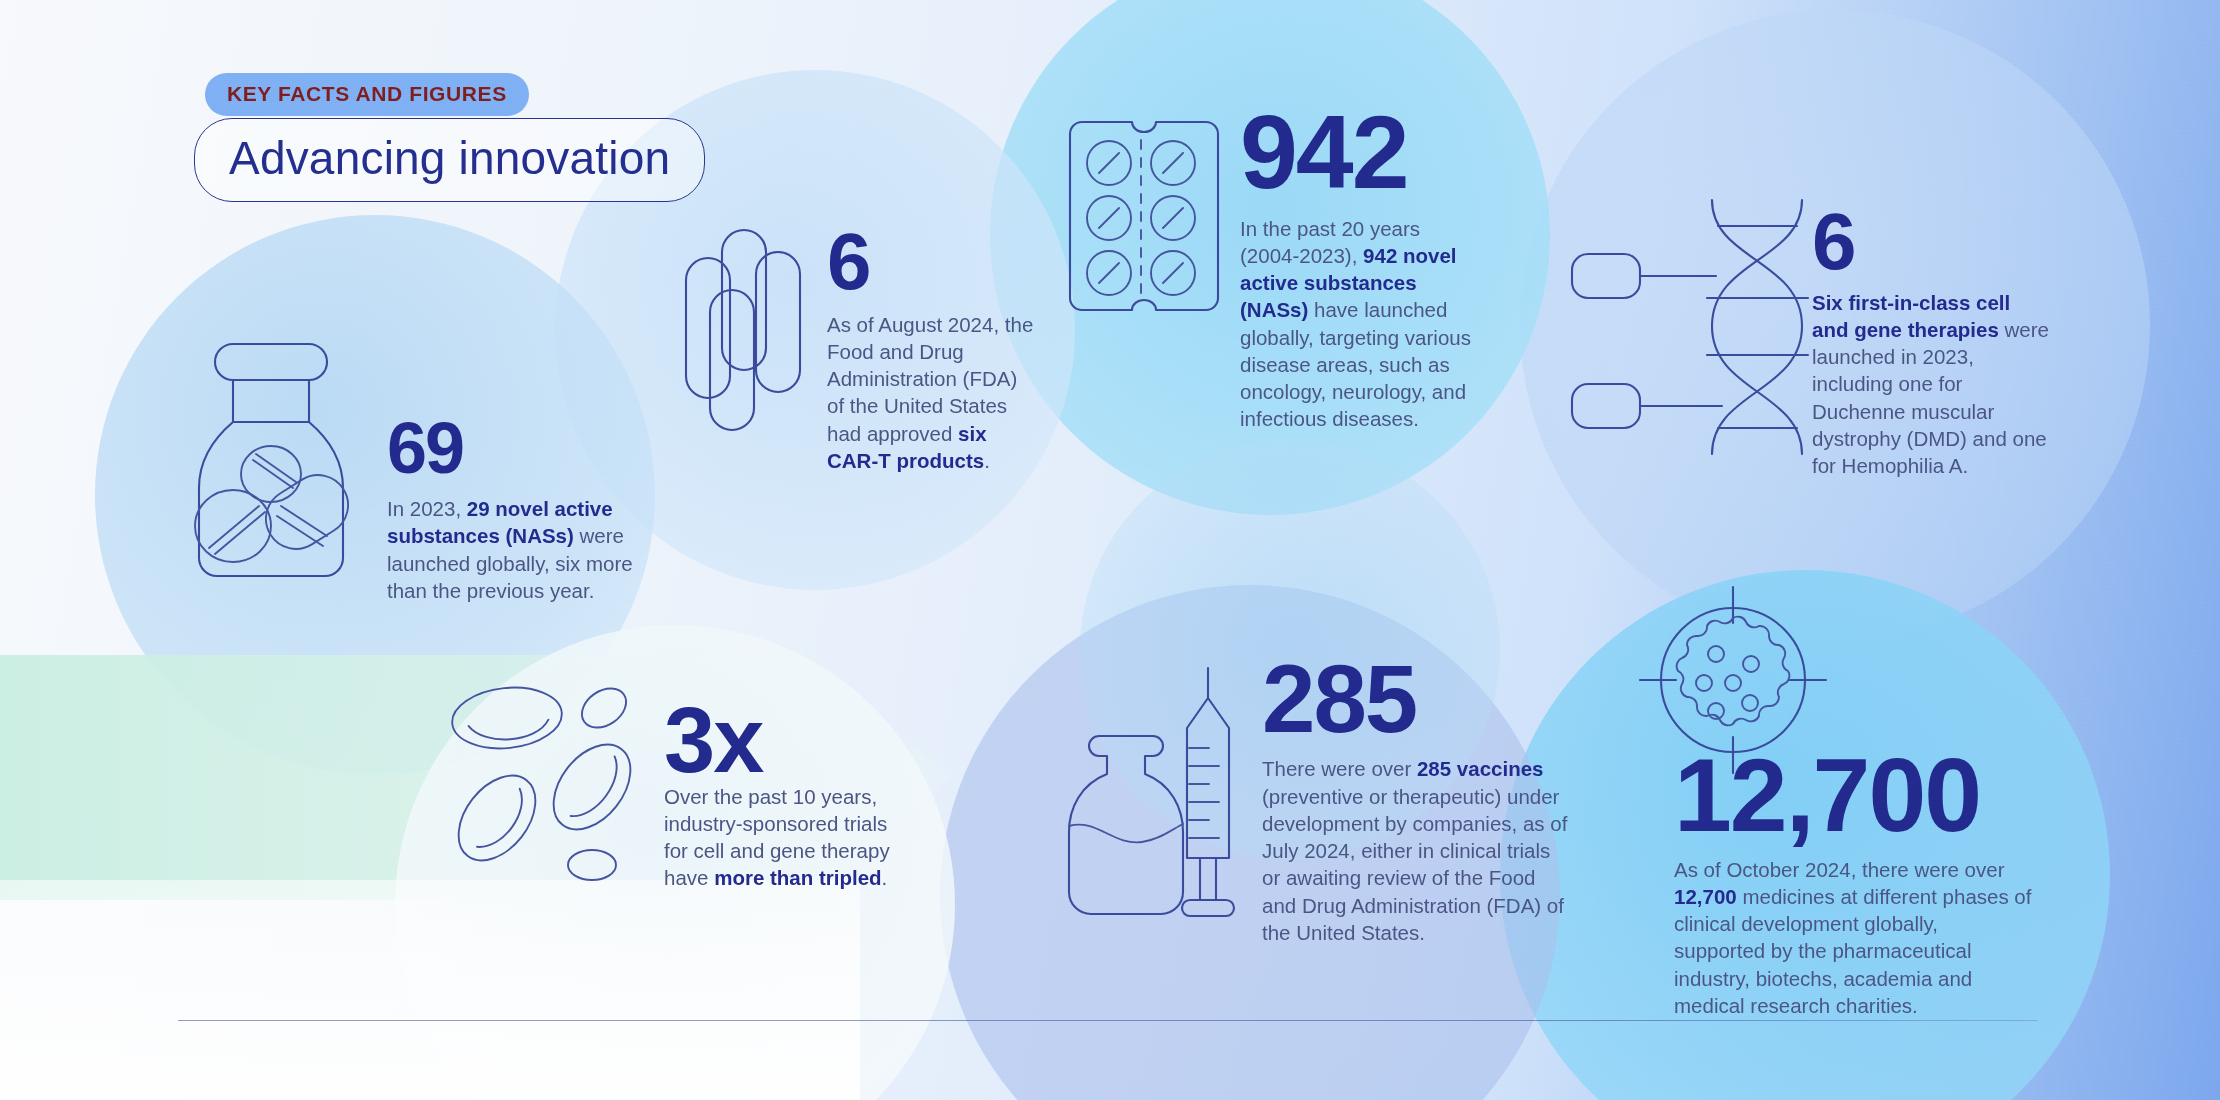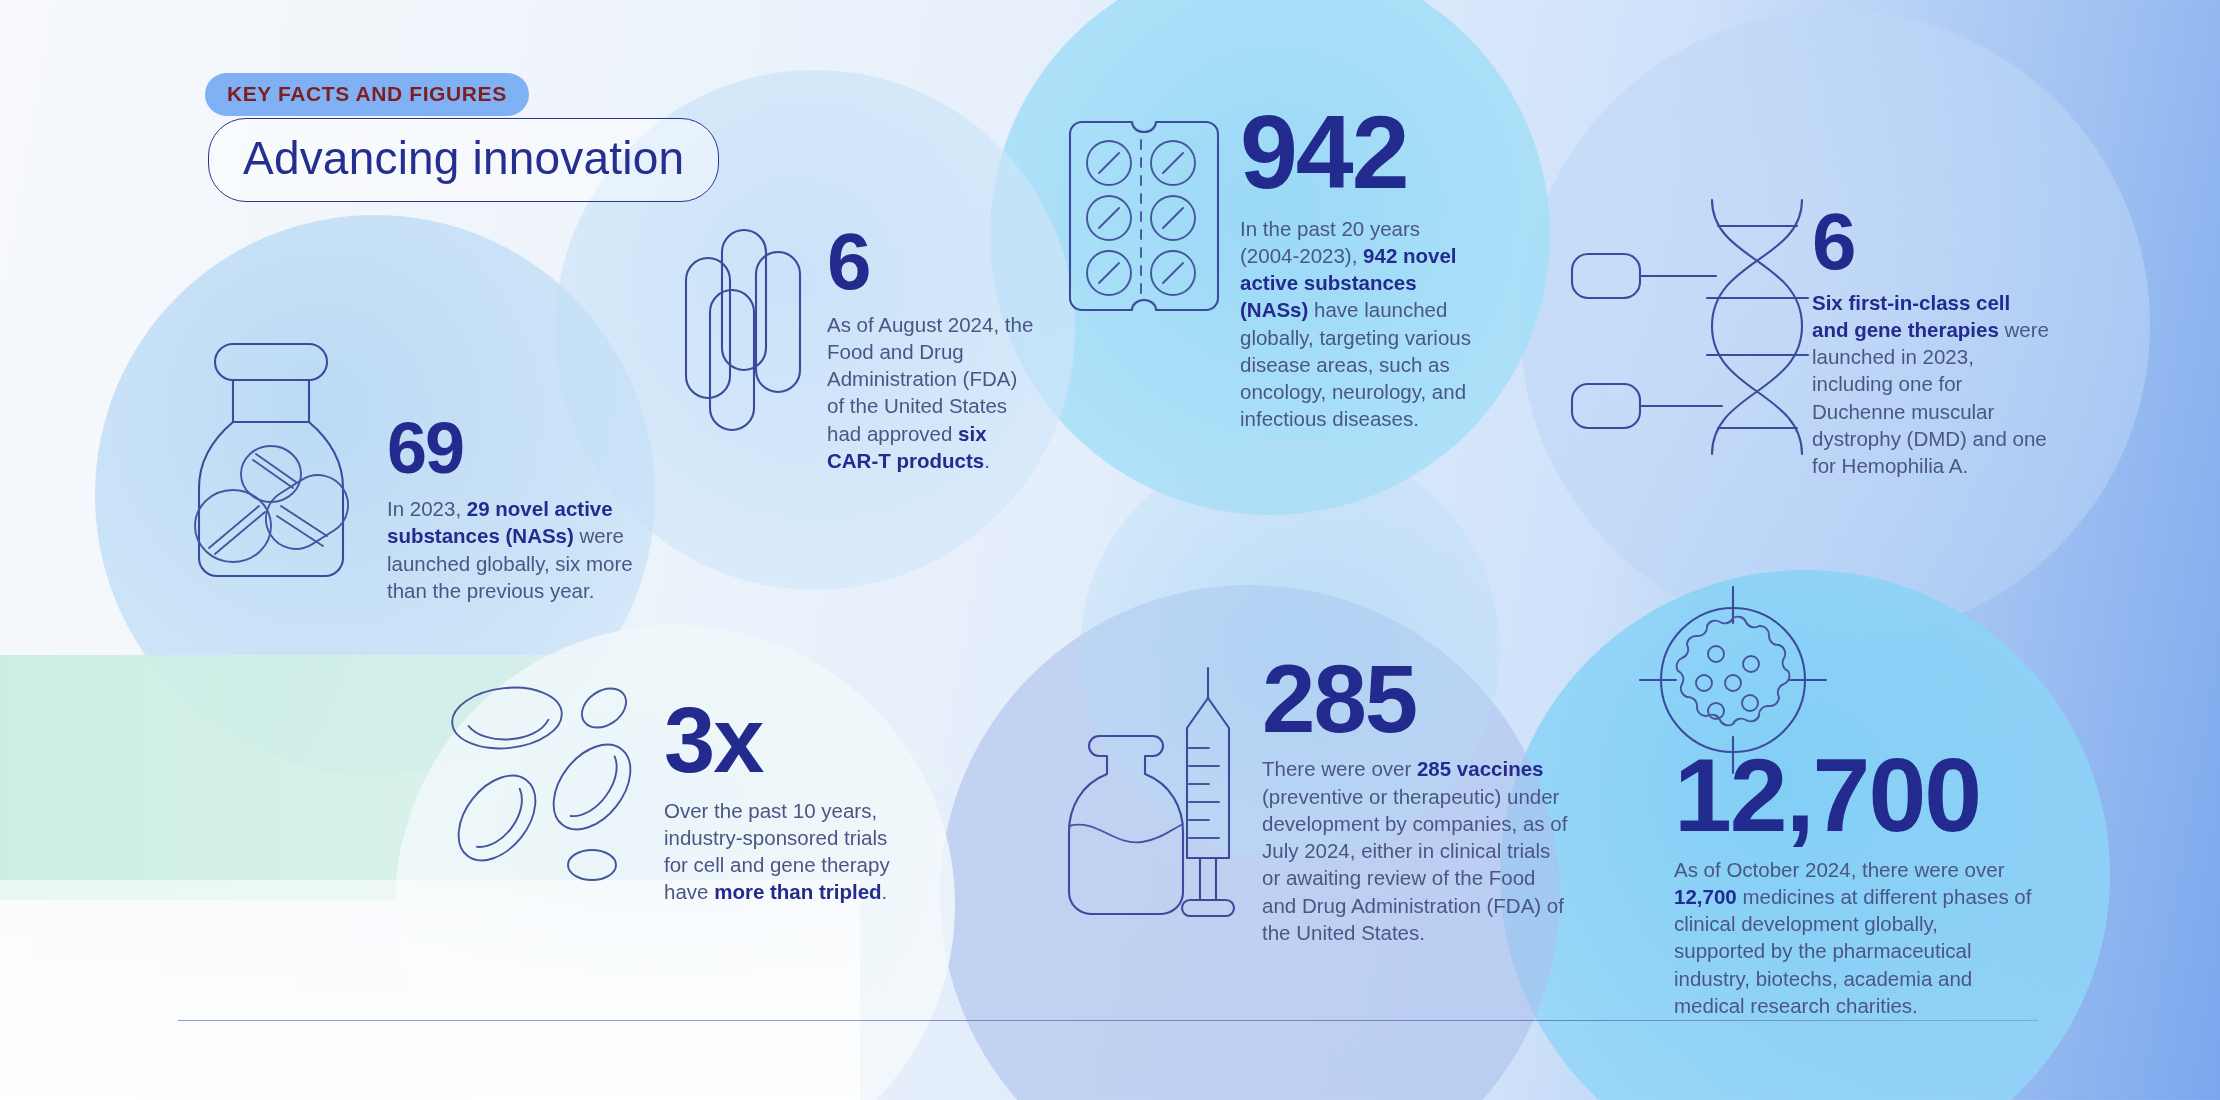--- a/index.html
+++ b/index.html
@@ -59,21 +59,21 @@
   }
 
   
   .kicker {
     position:absolute; left:205px; top:73px;
     background:#7fb0f5; color:#7f1d1d;
     font-size:21px; font-weight:700; letter-spacing:.6px;
     padding:9px 22px 10px; border-radius:22px; white-space:nowrap;
   }
   .title-pill {
-    position:absolute; left:208px; top:118px;
+    position:absolute; left:194px; top:118px;
     border:1.5px solid #2a3490; border-radius:38px;
     background: rgba(255,255,255,.45);
     padding:12px 34px 16px;
   }
   .title-pill span { font-size:46px; color:#232e8e; font-weight:400; letter-spacing:.2px; white-space:nowrap; }
 
   
   .fact { position:absolute; }
   .bignum {
     color:#222a8e; font-weight:700; line-height:.92;
@@ -96,21 +96,21 @@
   #f942   { left:1240px; top:105px;  width:235px; }
   #f942 .bignum { font-size:104px; }
   #f942 .body   { margin-top:14px; }
 
   #f6gene { left:1812px; top:205px;  width:240px; }
   #f6gene .bignum { font-size:80px; }
   #f6gene .body   { margin-top:10px; }
 
   #f3x    { left:664px;  top:698px;  width:230px; }
   #f3x .bignum { font-size:92px; }
-  #f3x .body   { margin-top:14px; }
+  #f3x .body   { }
 
   #f285   { left:1262px; top:655px;  width:310px; }
   #f285 .bignum { font-size:96px; }
   #f285 .body   { margin-top:12px; }
 
   #f12700 { left:1650px; top:748px;  width:360px;margin-left:24px; }
   #f12700 .bignum { font-size:104px; }
   #f12700 .body   { margin-top:12px; }
 
   

